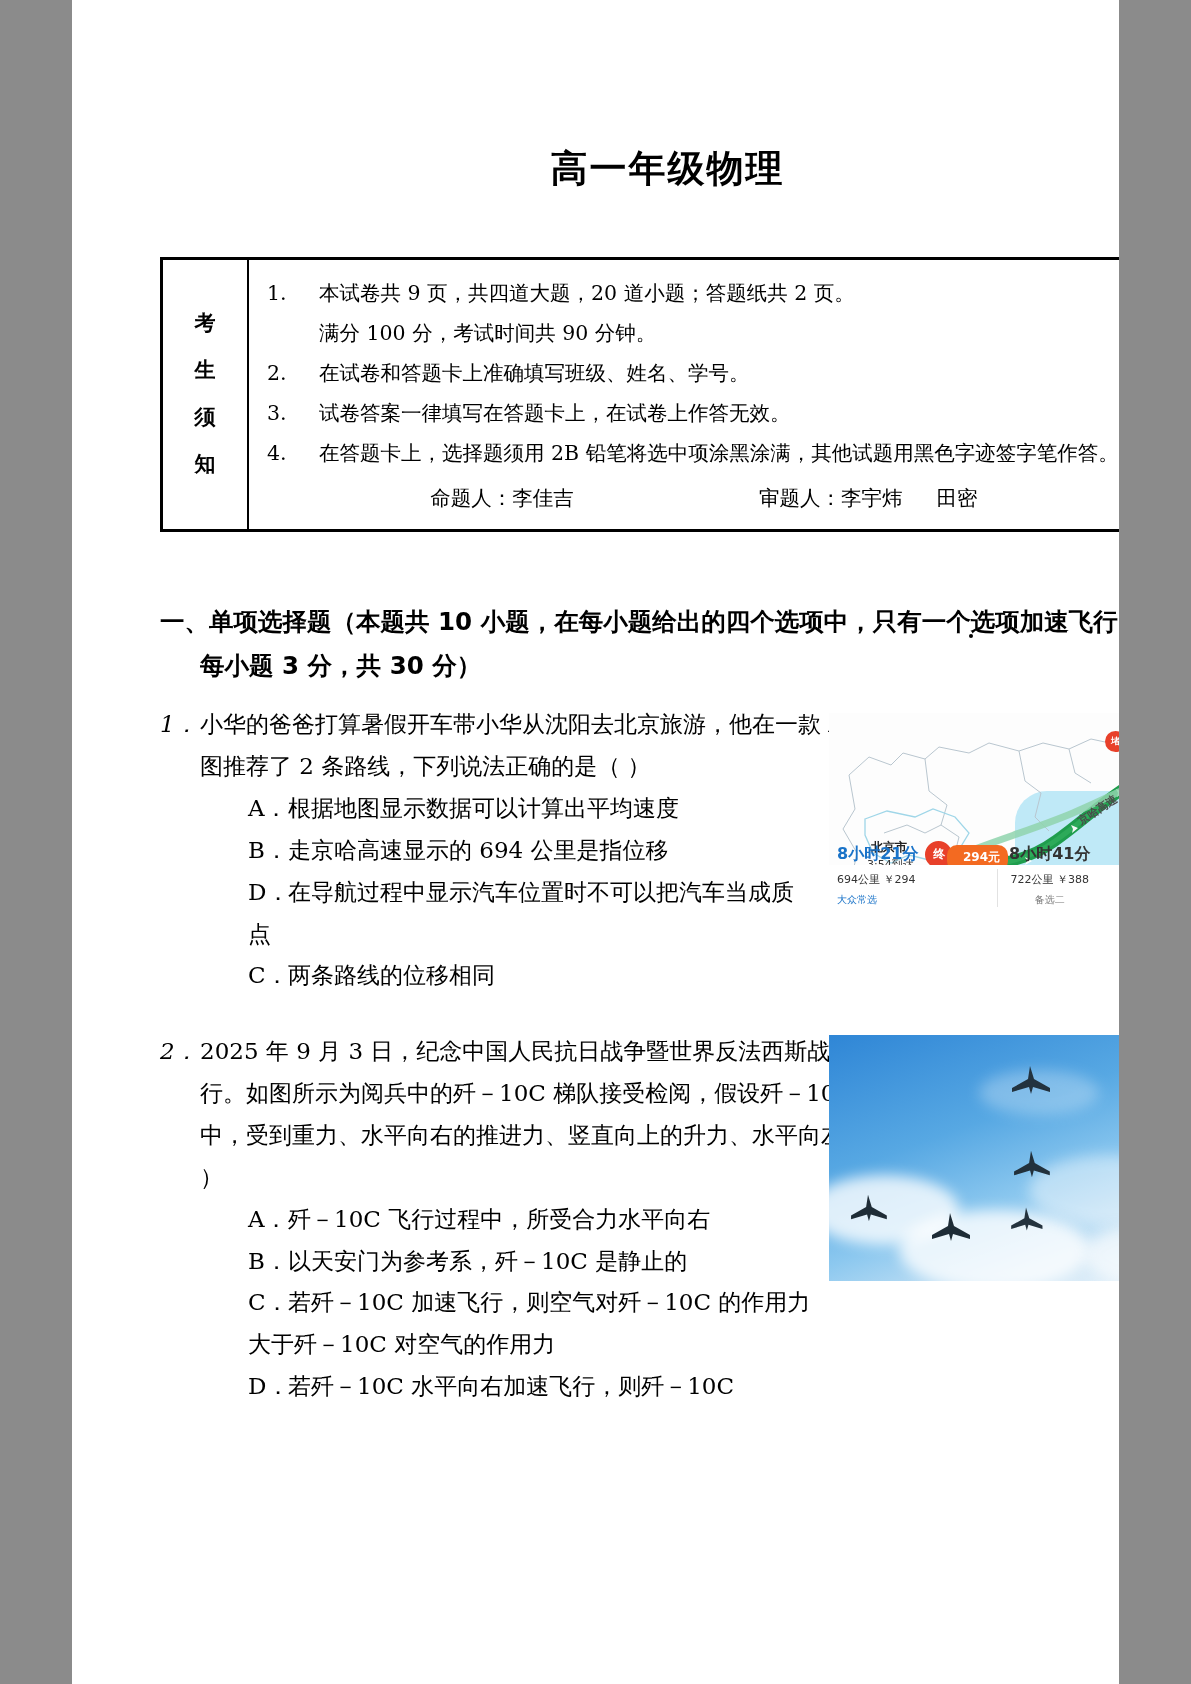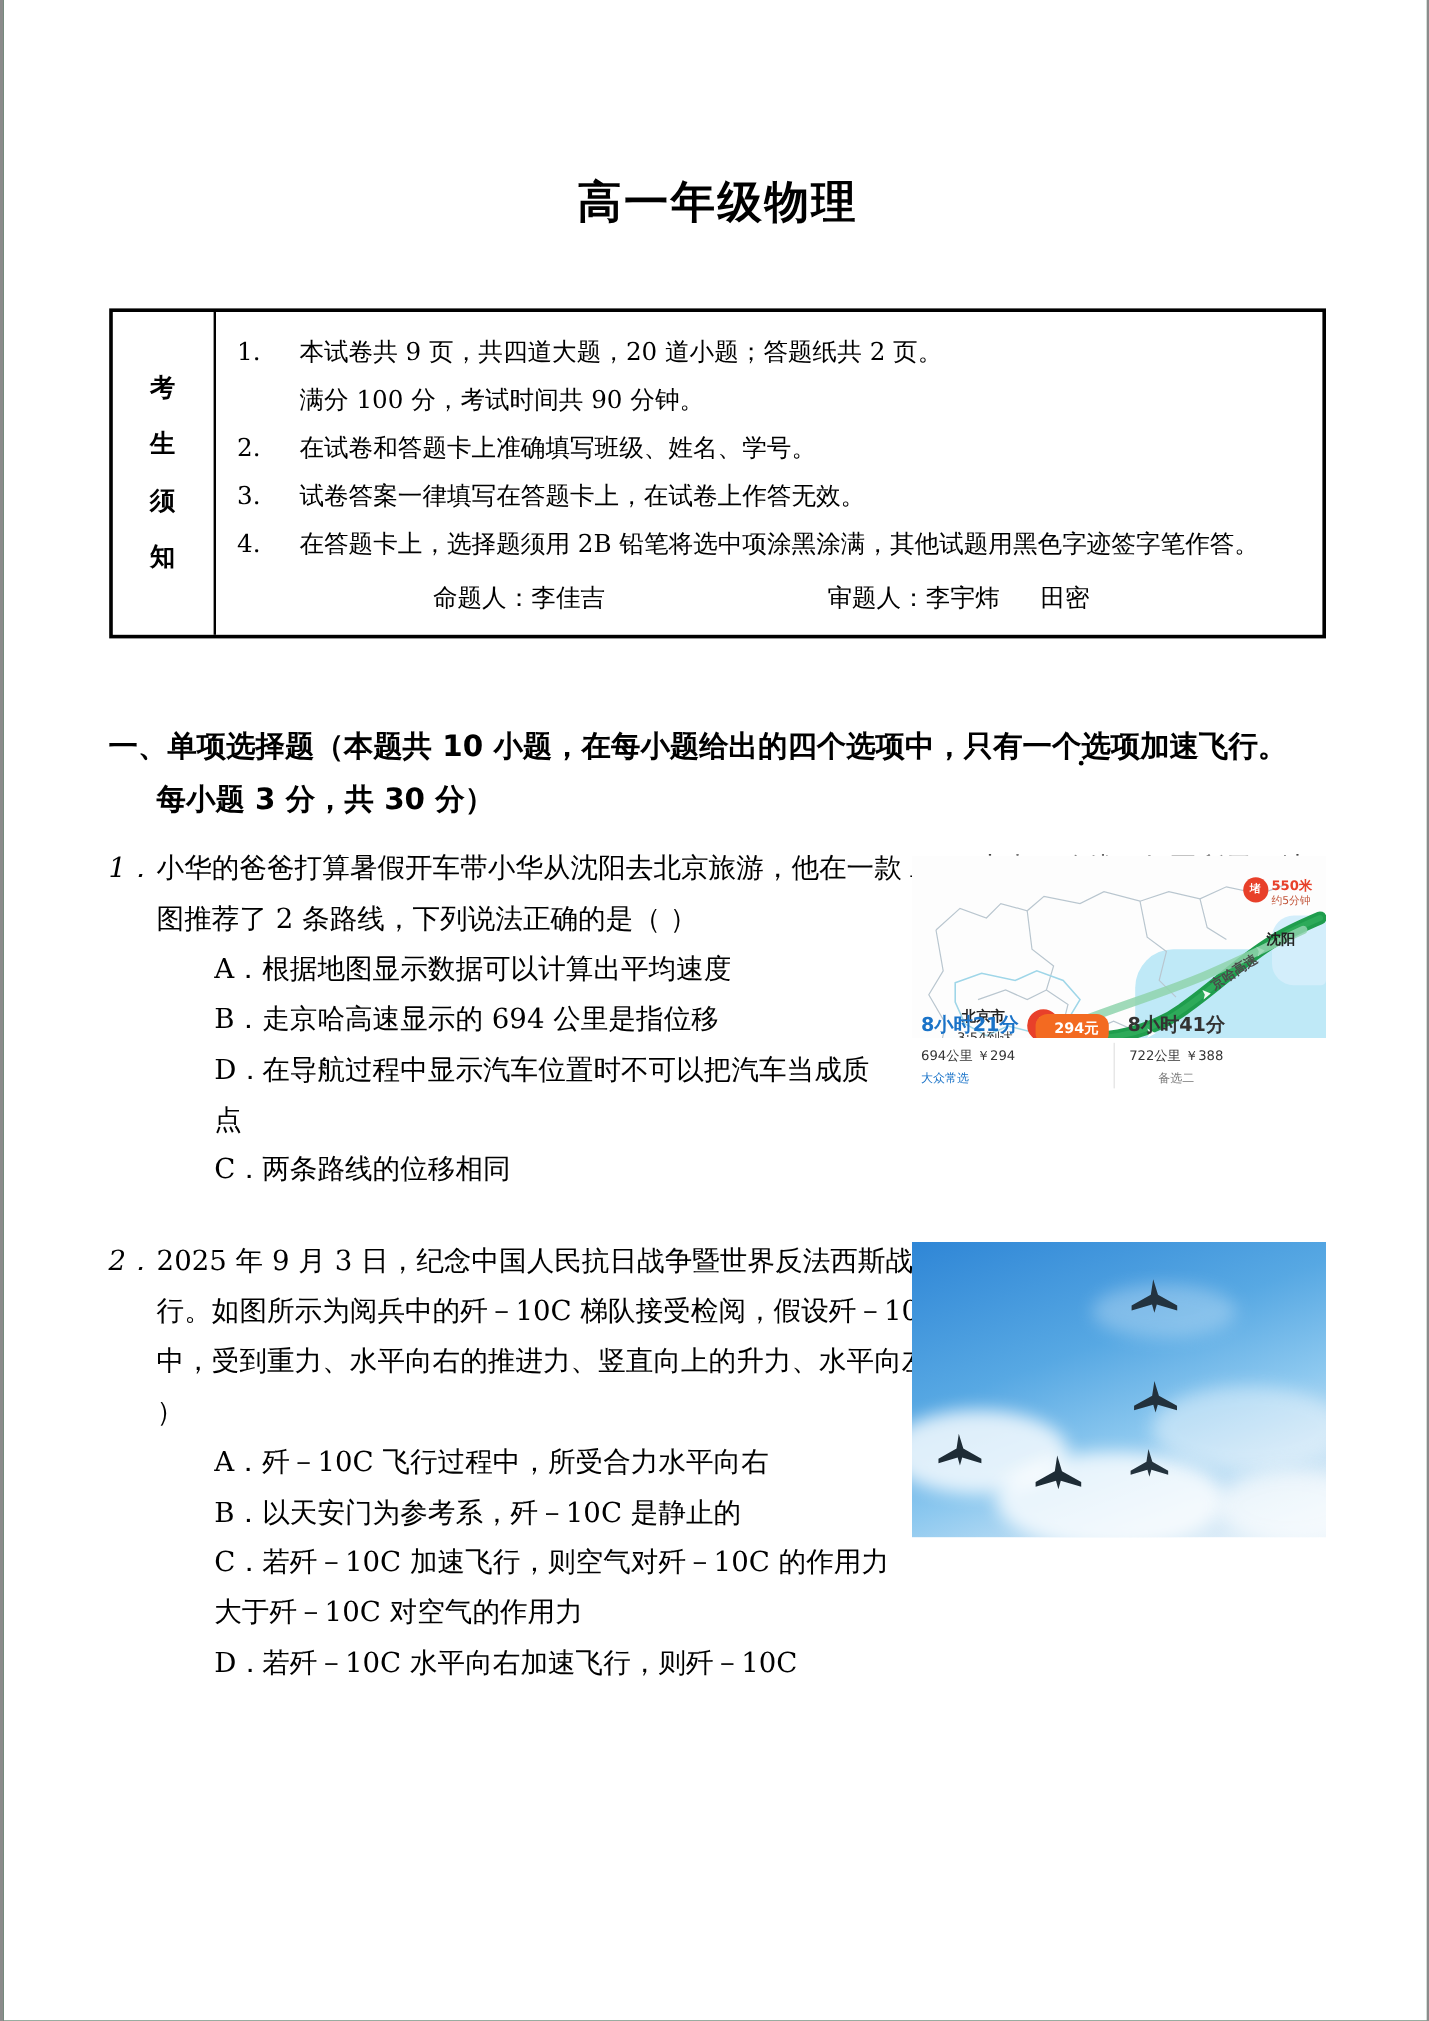--- a/index.html
+++ b/index.html
@@ -1,19 +1,19 @@
 <!DOCTYPE html>
 <html lang="zh"><head>
 <meta charset="utf-8">
 <title>高一年级物理</title>
 <style>
   html,body{margin:0;padding:0;background:#8b8b8b;}
   body{font-family:"DejaVu Serif","Liberation Serif",serif;}
   .page{
-    width:1186px;height:1684px;background:#14532d;position:relative;margin:0 auto;
+    width:1047px;height:1684px;background:#0f766e;position:relative;margin:0 auto;
     overflow:hidden;color:#000;
   }
   .sheet{position:absolute;left:0;top:0;width:1191px;height:1490px;background:#fff;}
   .footer-strip{position:absolute;left:0;top:1490px;width:1191px;height:194px;background:#fff;}
   .footer-rule{position:absolute;left:32px;top:1492px;width:1127px;height:2px;background:#dedede;}
 
   .title{
     text-align:center;font-size:37px;font-weight:bold;letter-spacing:2px;
     padding-top:150px;line-height:1;
     font-family:"DejaVu Sans","Liberation Sans",sans-serif;
@@ -215,21 +215,21 @@
             <path d="M243,120 l6,-5 l-7,-3 l2,4 z"></path>
             <path d="M288,84 l6,-5 l-7,-3 l2,4 z"></path>
           </g>
           <path d="M120,146 C164,128 206,116 244,100 C272,88 300,74 326,62" fill="none" stroke="#8fd3ad" stroke-width="7" stroke-linecap="round" opacity=".85"></path>
           <text x="252" y="112" fill="#4a4a4a" font-size="11" font-family="DejaVu Sans, sans-serif" transform="rotate(-33 252 112)" font-weight="bold">京哈高速</text>
         </svg>
 
         <div class="m-pin" style="left:96px;top:128px;">
               <span>终</span>
             </div>
-        <div class="m-pill" style="left:103px;top:132px;">294元</div>
+        <div class="m-pill" style="left:118px;top:132px;">294元</div>
 
         <div class="m-city" style="left:42px;top:124px;">北京市</div>
         <div class="m-sub" style="left:38px;top:142px;">3:54到达</div>
 
         <div class="m-city" style="left:296px;top:60px;">沈阳</div>
         <div class="m-city small" style="left:40px;top:172px;">天津</div>
         <div class="m-city small" style="left:296px;top:166px;">大连</div>
         <div class="m-city sea" style="left:214px;top:156px;">渤海</div>
 
         <div class="m-badge" style="left:276px;top:18px;">堵</div>

